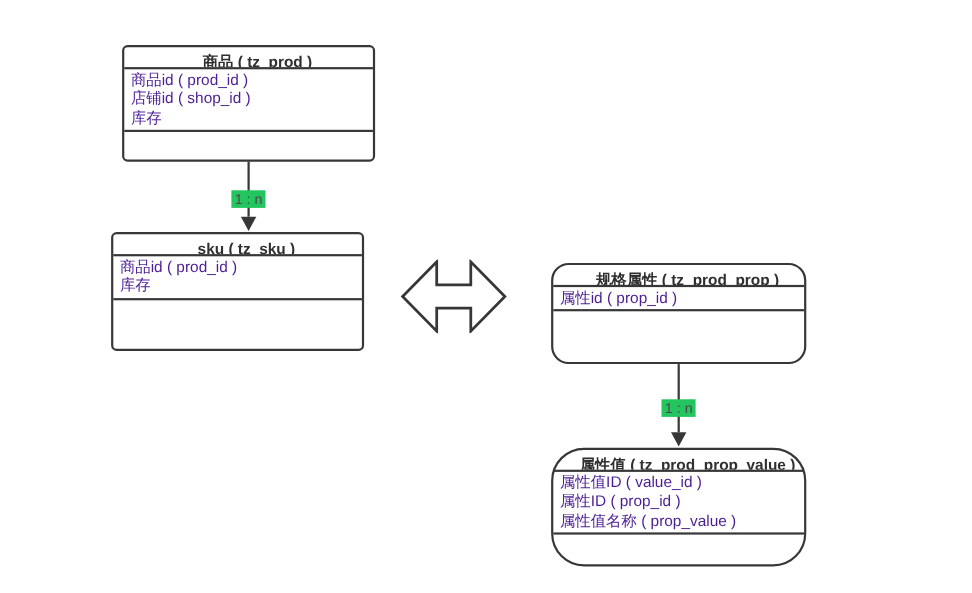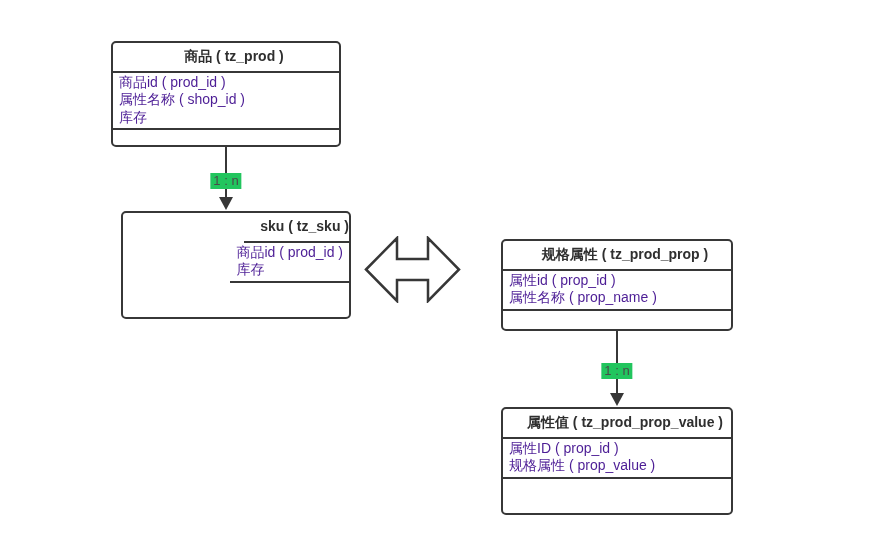--- a/index.html
+++ b/index.html
@@ -20,21 +20,21 @@
     position: absolute;
     box-sizing: border-box;
     border: 2px solid #373737;
     border-radius: 5px;
     background: #ffffff;
     display: flex;
     flex-direction: column;
   }
   .etable .t-header {
     box-sizing: border-box;
-    height: 30px;
+    height: 20px;
     line-height: 26px;
     text-align: center;
     font-weight: bold;
     font-size: 14px;
     color: #2f2f2f;
     border-bottom: 2px solid #373737;
     white-space: nowrap;
     overflow: hidden;
     padding-left: 16px;
   }
@@ -86,58 +86,58 @@
 </style>
 </head>
 <body>
 
 <div class="canvas">
 
   <div class="etable" style="left:111px; top:41px; width:230px; height:106px;">
     <div class="t-header">商品 ( tz_prod )</div>
     <div class="t-body">
       <div class="t-field">商品id ( prod_id )</div>
-      <div class="t-field">属性名称 ( shop_id )</div>
+      <div class="t-field">店铺id ( shop_id )</div>
       <div class="t-field">库存</div>
     </div>
     <div class="t-footer"></div>
   </div>
 
   <div class="connector-line" style="left:225px; top:147px; height:50px;"></div>
   <div class="connector-arrowhead" style="left:219px; top:197px;"></div>
   <div class="cardinality-label" style="left:226px; top:173px;">1 : n</div>
 
-  <div class="etable" style="left:121px; top:211px; width:230px; height:108px;align-items:flex-end;">
+  <div class="etable" style="left:101px; top:211px; width:230px; height:108px;">
     <div class="t-header">sku ( tz_sku )</div>
     <div class="t-body">
       <div class="t-field">商品id ( prod_id )</div>
       <div class="t-field">库存</div>
     </div>
     <div class="t-footer"></div>
   </div>
 
   <svg class="double-arrow" viewBox="0 0 97 67">
     <polygon points="2,33.5 33,2 33,23 64,23 64,2 95,33.5 64,65 64,44 33,44 33,65" fill="#ffffff" stroke="#373737" stroke-width="2.5" stroke-linejoin="miter"></polygon>
   </svg>
 
-  <div class="etable" style="left:501px; top:239px; width:232px; height:92px;">
+  <div class="etable" style="left:501px; top:239px; width:232px; height:92px;border-radius:16px;">
     <div class="t-header">规格属性 ( tz_prod_prop )</div>
     <div class="t-body">
       <div class="t-field">属性id ( prop_id )</div>
-      <div class="t-field">属性名称 ( prop_name )</div>
     </div>
     <div class="t-footer"></div>
   </div>
 
   <div class="connector-line" style="left:616px; top:331px; height:62px;"></div>
   <div class="connector-arrowhead" style="left:610px; top:393px;"></div>
   <div class="cardinality-label" style="left:617px; top:363px;">1 : n</div>
 
-  <div class="etable" style="left:501px; top:407px; width:232px; height:108px;">
+  <div class="etable" style="left:501px; top:407px; width:232px; height:108px;border-radius:30px;">
     <div class="t-header">属性值 ( tz_prod_prop_value )</div>
     <div class="t-body">
+      <div class="t-field">属性值ID ( value_id )</div>
       <div class="t-field">属性ID ( prop_id )</div>
-      <div class="t-field">规格属性 ( prop_value )</div>
+      <div class="t-field">属性值名称 ( prop_value )</div>
     </div>
     <div class="t-footer"></div>
   </div>
 
 </div>
 
 </body></html>

